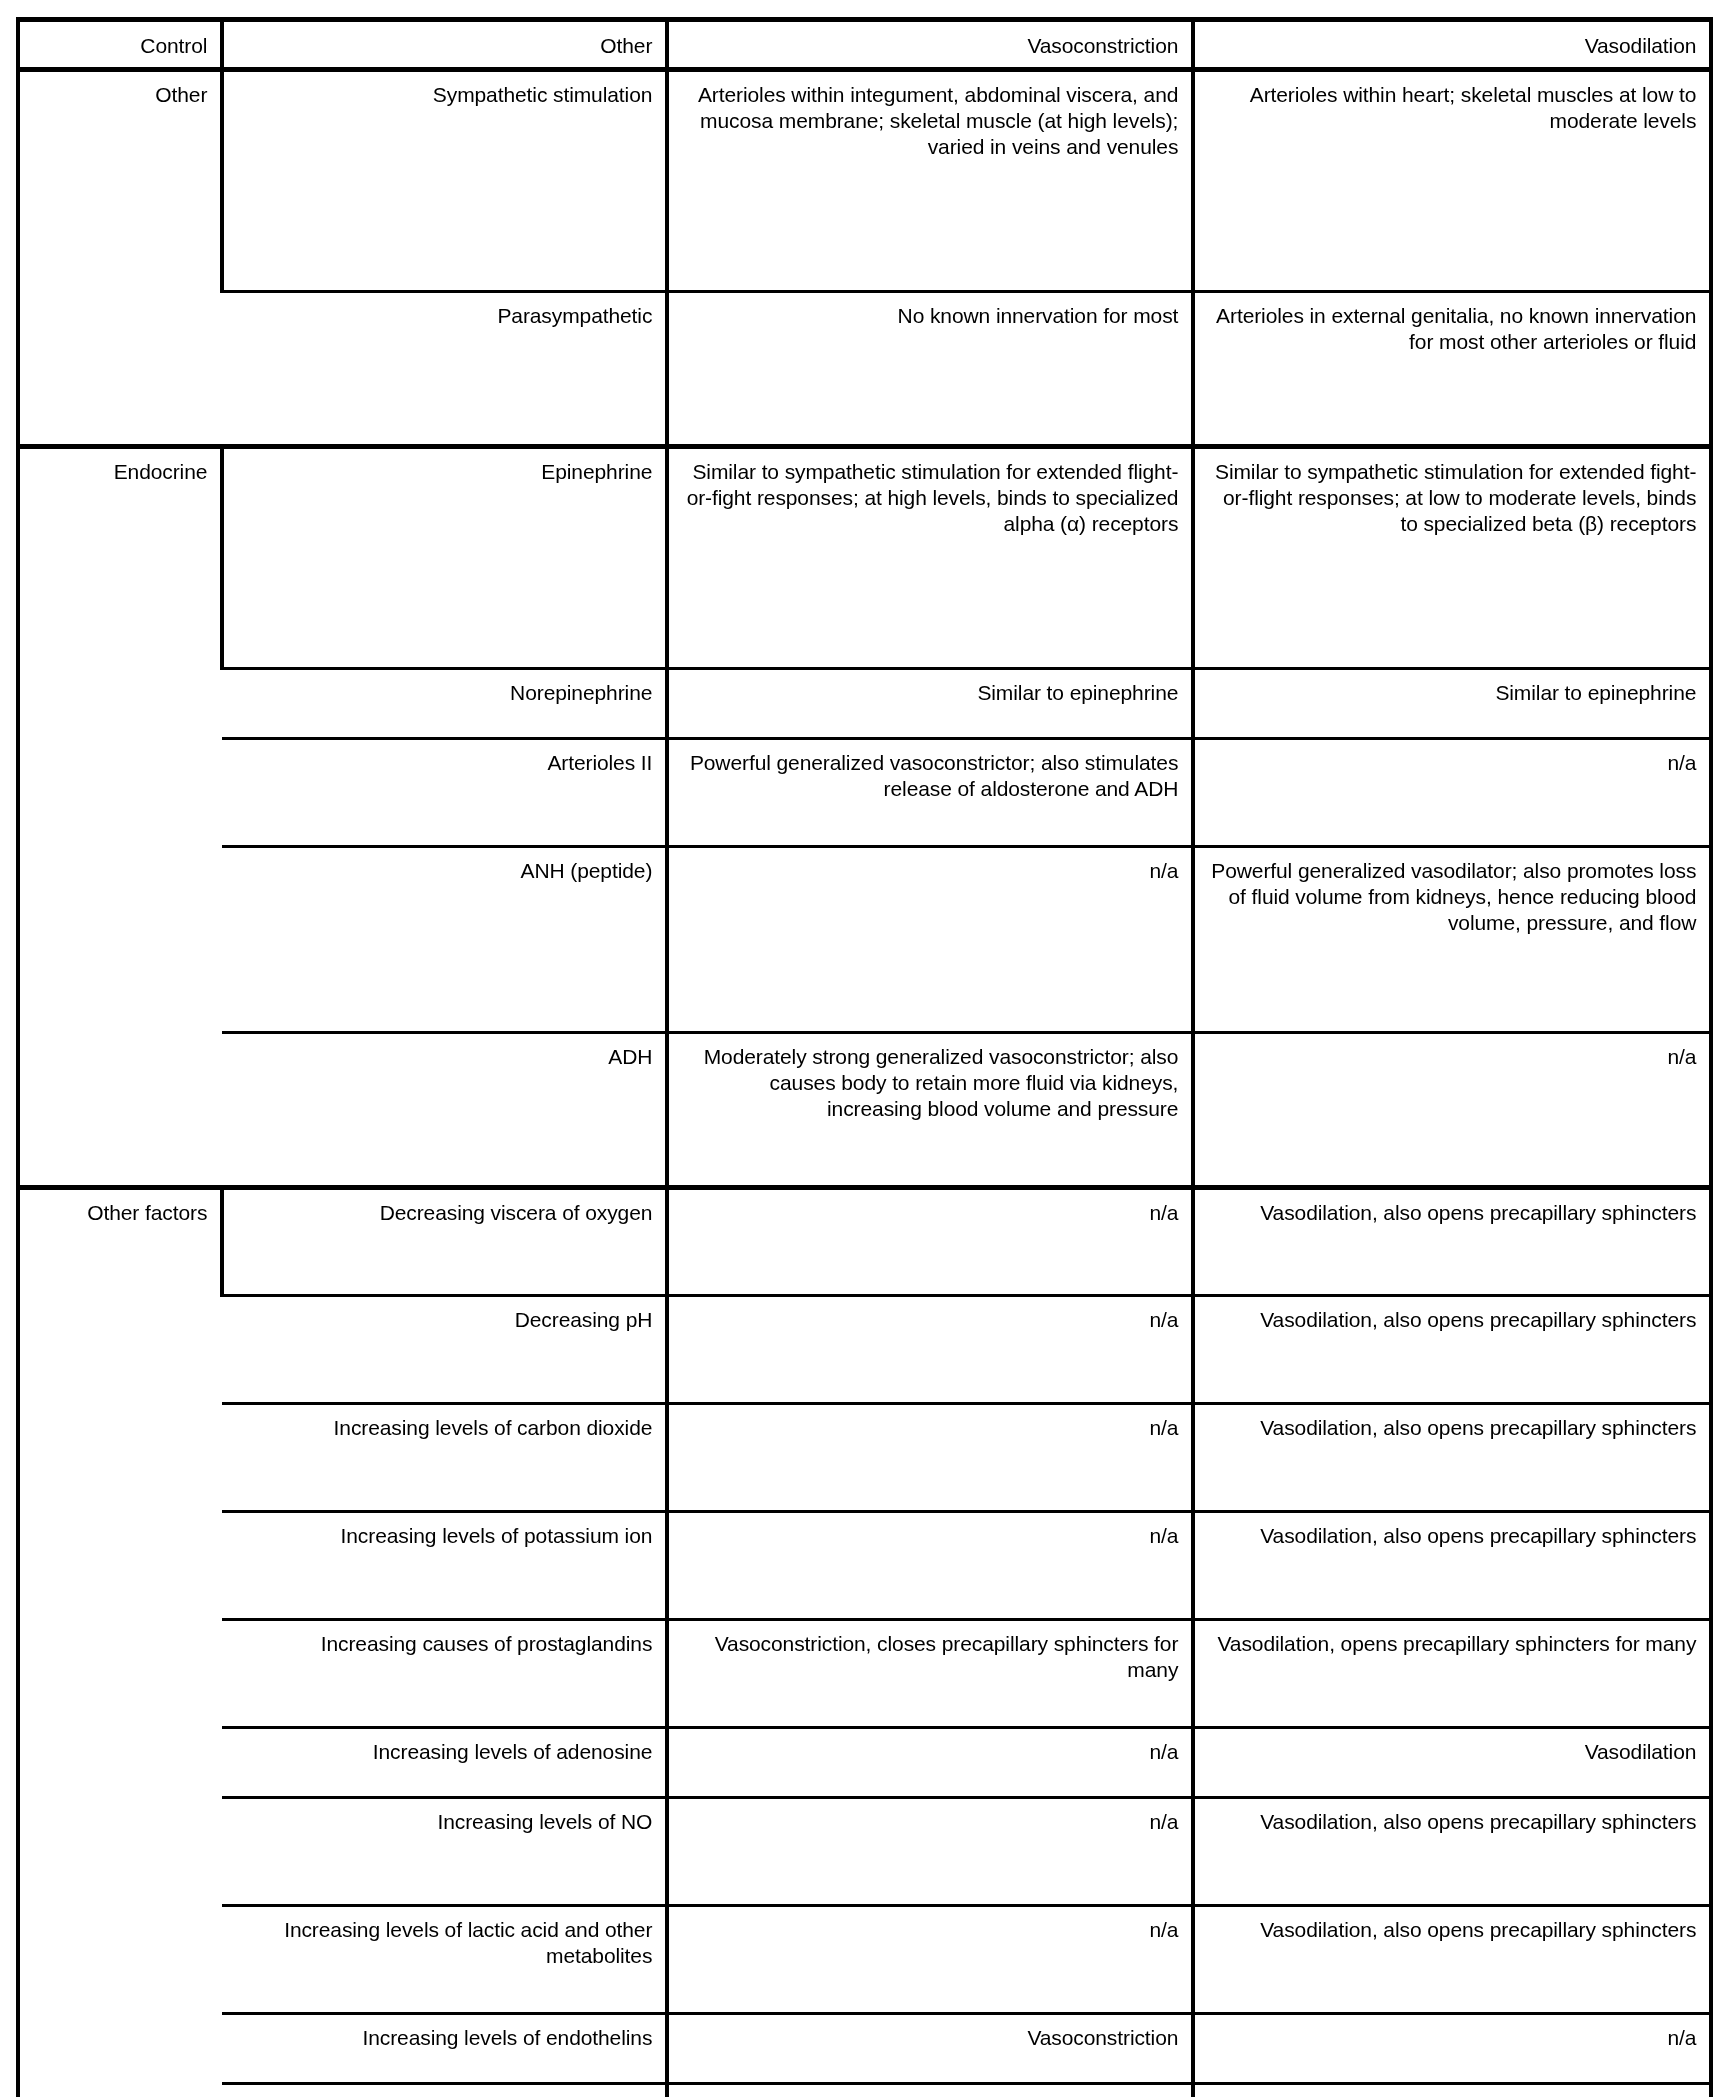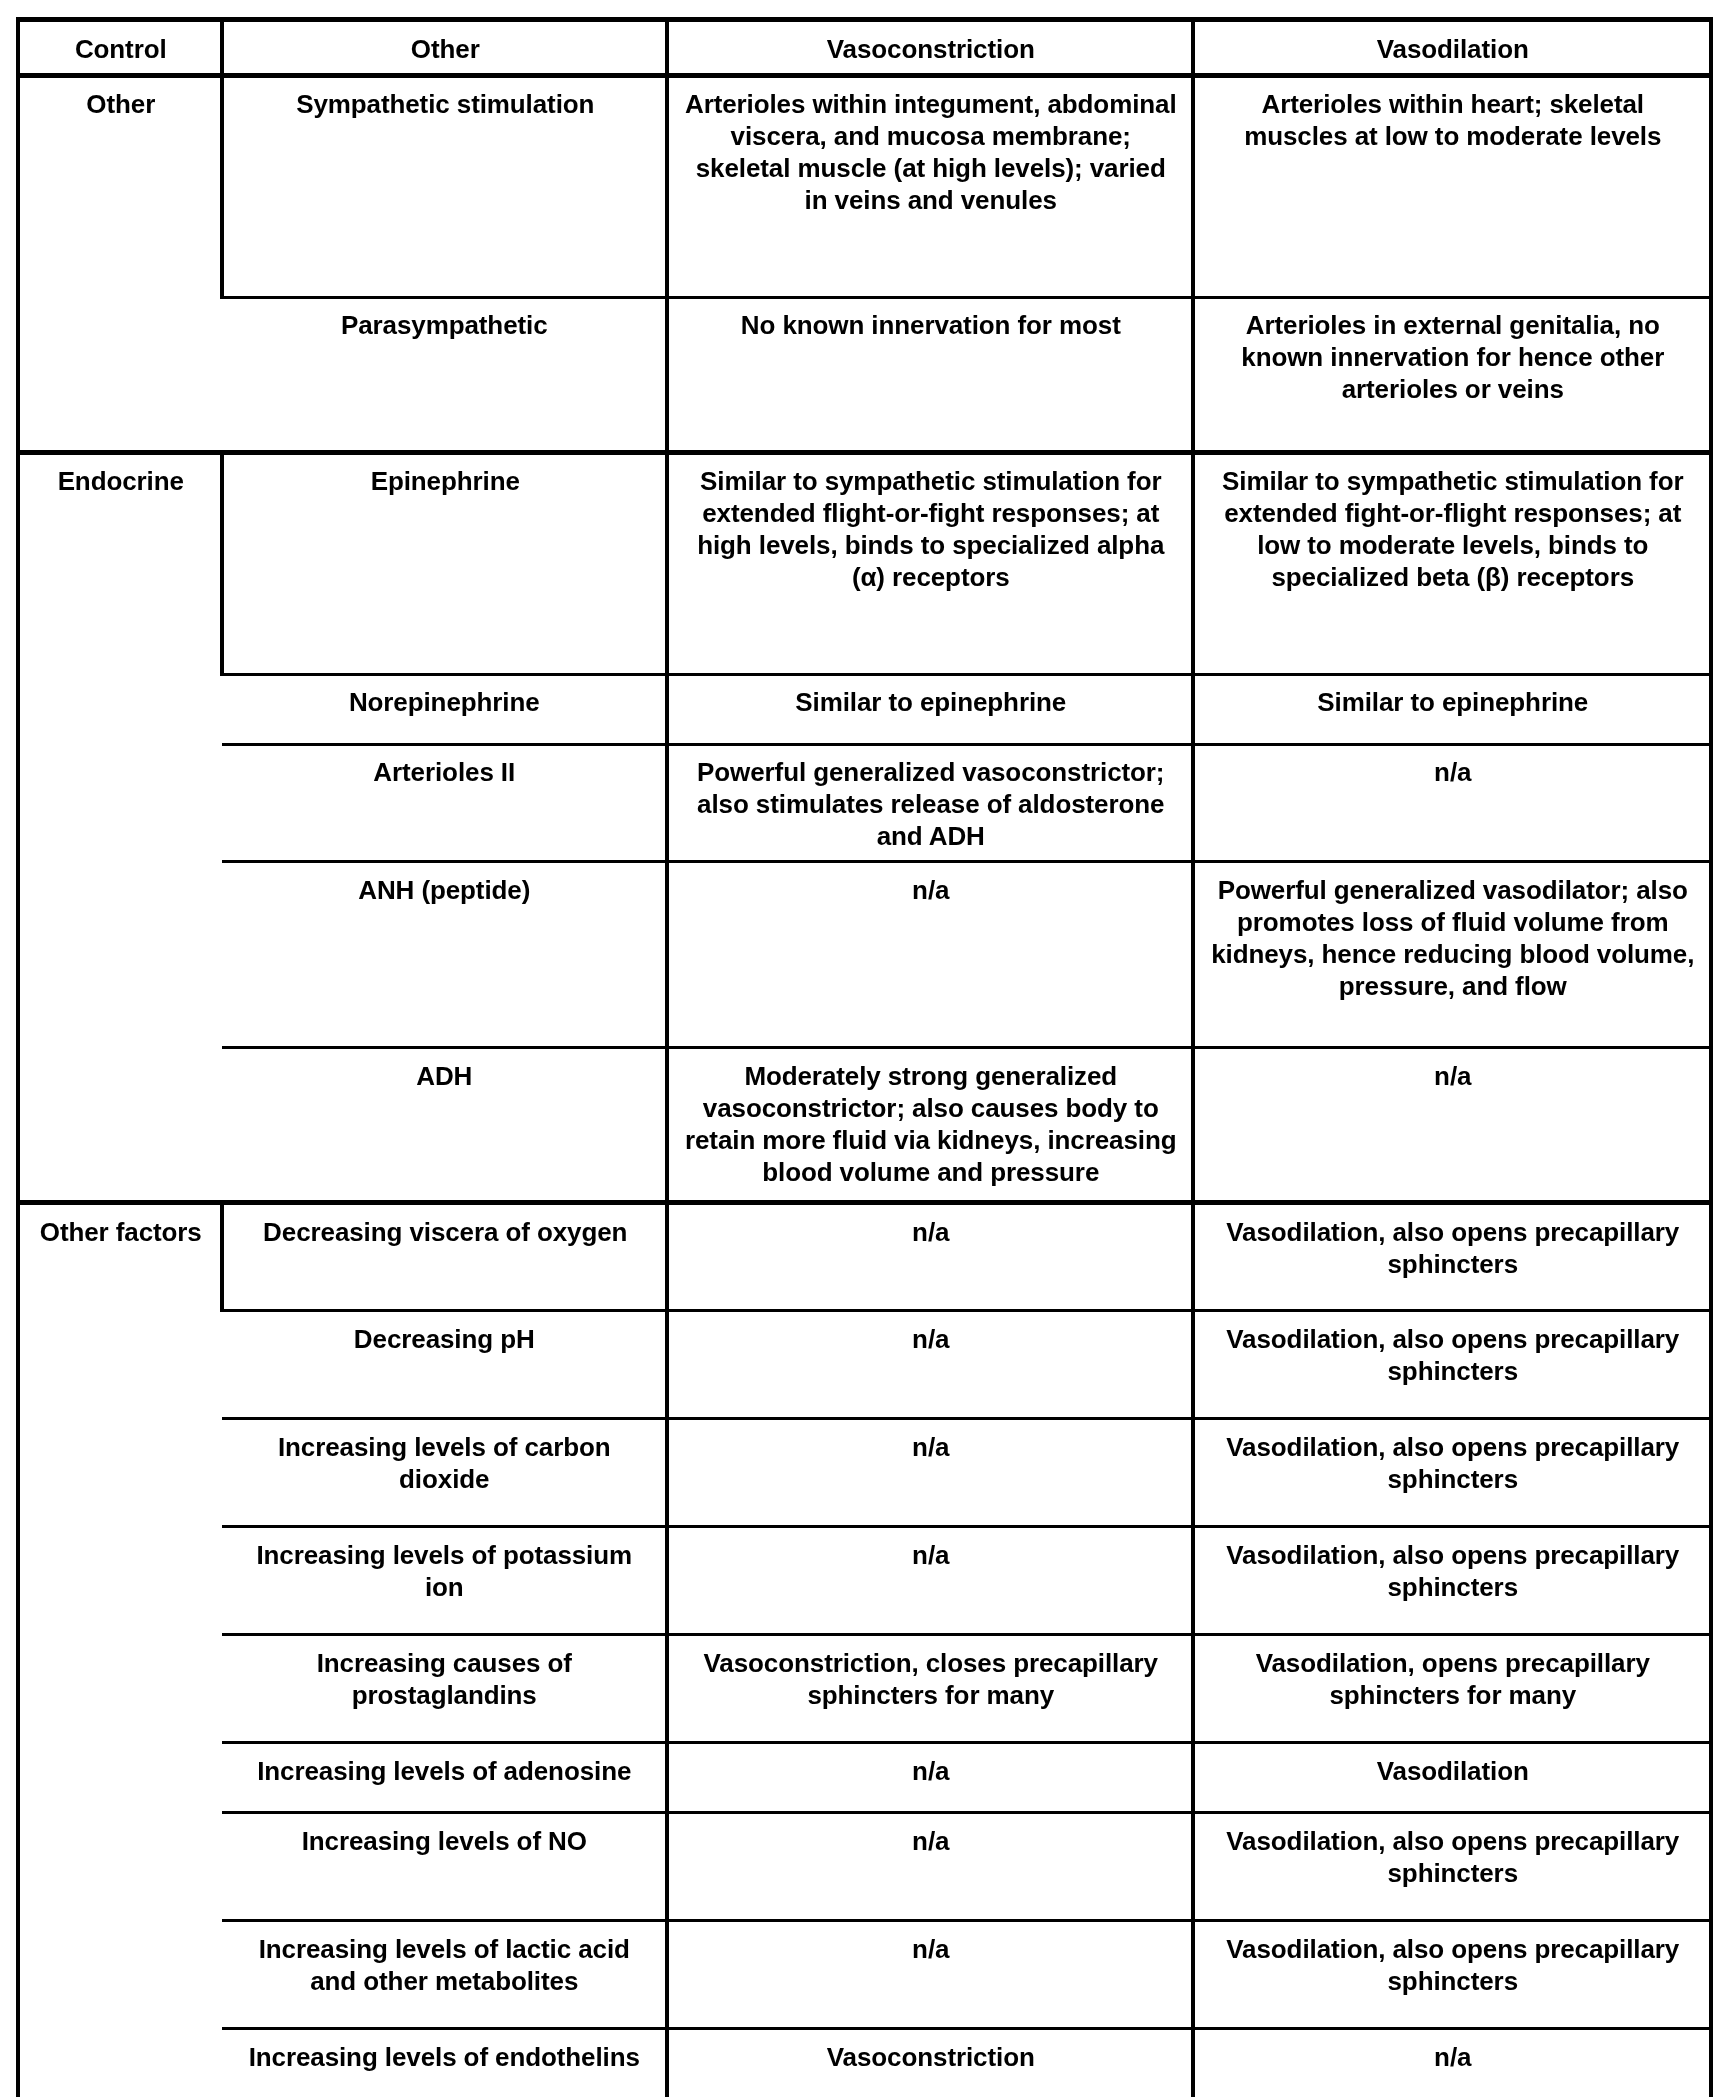--- a/index.html
+++ b/index.html
@@ -36,24 +36,24 @@
 
   table.vtable col.c-control    { width: 204px; }
   table.vtable col.c-factor     { width: 445px; }
   table.vtable col.c-vasocon    { width: 526px; }
   table.vtable col.c-vasodil    { width: 518px; }
 
   table.vtable td,
   table.vtable th {
     vertical-align: top;
     padding: 10.3px 12.7px 8px 14.2px;
-    font-size: 26px;
+    font-size: 21px;
     line-height: 1.235;
-    font-weight: bold;
-    text-align: center;
+    font-weight: normal;
+    text-align: right;
     border-left: 4px solid #000;
     border-right: 0;
     box-sizing: border-box;
     word-wrap: break-word;
     letter-spacing: -0.1px;
   }
 
   table.vtable td:first-child,
   table.vtable th:first-child {
     border-left: 0;
@@ -121,21 +121,21 @@
 
       <tr class="first-body">
         <td class="control-cell" rowspan="2">Other</td>
         <td class="h-xl">Sympathetic stimulation</td>
         <td>Arterioles within integument, abdominal viscera, and mucosa membrane; skeletal muscle (at high levels); varied in veins and venules</td>
         <td>Arterioles within heart; skeletal muscles at low to moderate levels</td>
       </tr>
       <tr>
         <td class="h-md">Parasympathetic</td>
         <td>No known innervation for most</td>
-        <td>Arterioles in external genitalia, no known innervation for hence other arterioles or veins</td>
+        <td>Arterioles in external genitalia, no known innervation for most other arterioles or fluid</td>
       </tr>
 
       <tr class="section-start">
         <td class="control-cell" rowspan="5">Endocrine</td>
         <td class="h-xl">Epinephrine</td>
         <td>Similar to sympathetic stimulation for extended flight-or-fight responses; at high levels, binds to specialized alpha (α) receptors</td>
         <td>Similar to sympathetic stimulation for extended fight-or-flight responses; at low to moderate levels, binds to specialized beta (β) receptors</td>
       </tr>
       <tr>
         <td class="h-xs">Norepinephrine</td>

